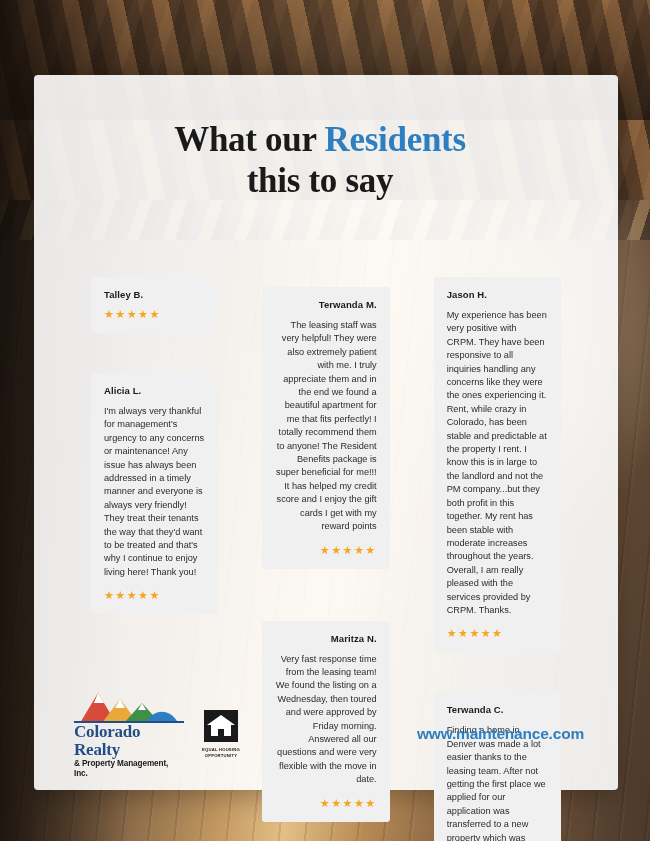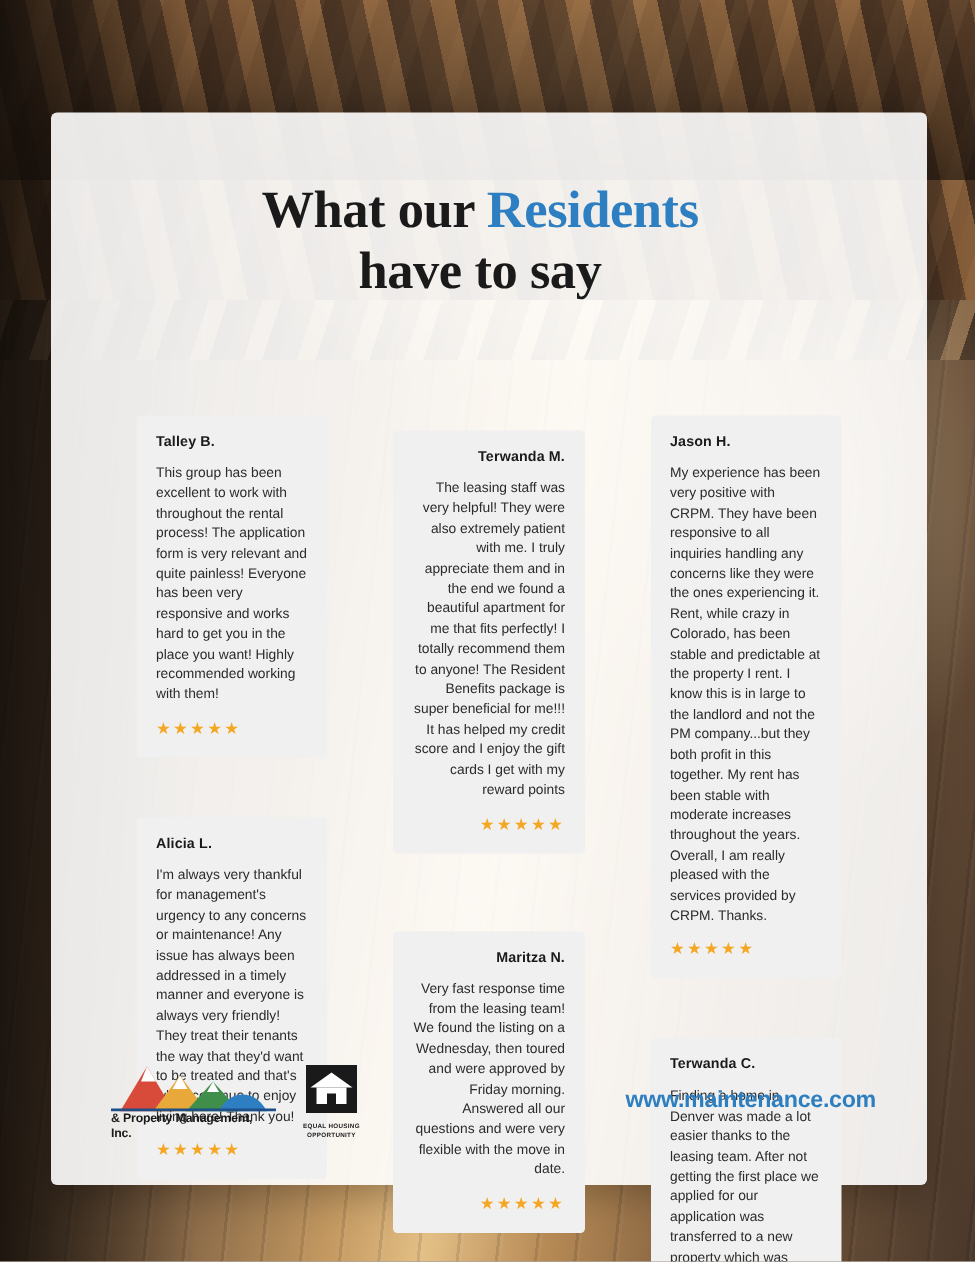--- a/index.html
+++ b/index.html
@@ -212,29 +212,28 @@
   <div class="bg-layer bg-glow-1"></div>
   <div class="bg-layer bg-glow-2"></div>
   <div class="bg-layer bg-floor"></div>
   <div class="bg-layer bg-dark-left"></div>
   <div class="bg-layer bg-dark-bottom"></div>
 
   <div id="card">
 
     <h1 class="heading">
       <span>What our </span><span class="accent">Residents</span><br>
-      <span>have to say</span>
+      <span>this to say</span>
     </h1>
 
     <div class="columns">
 
       <div class="col col-left">
         <div class="tcard">
           <p class="tname">Talley B.</p>
-          <p class="ttext">This group has been excellent to work with throughout the rental process! The application form is very relevant and quite painless! Everyone has been very responsive and works hard to get you in the place you want! Highly recommended working with them!</p>
           <div class="stars">★★★★★</div>
         </div>
         <div class="gap-1"></div>
         <div class="tcard">
           <p class="tname">Alicia L.</p>
           <p class="ttext">I'm always very thankful for management's urgency to any concerns or maintenance! Any issue has always been addressed in a timely manner and everyone is always very friendly! They treat their tenants the way that they'd want to be treated and that's why I continue to enjoy living here! Thank you!</p>
           <div class="stars">★★★★★</div>
         </div>
       </div>
 
@@ -275,20 +274,21 @@
           <svg class="mountains" width="110" height="34" viewBox="0 0 110 34">
             <polygon points="6,34 24,4 42,34" fill="#d84b3a"></polygon>
             <polygon points="24,4 30,14 20,14" fill="#ffffff"></polygon>
             <polygon points="28,34 46,10 64,34" fill="#e8a93a"></polygon>
             <polygon points="46,10 51,19 41,19" fill="#ffffff"></polygon>
             <polygon points="50,34 68,14 86,34" fill="#3f8f4a"></polygon>
             <polygon points="68,14 72,21 64,21" fill="#ffffff"></polygon>
             <path d="M72,34 C78,20 96,18 104,34 Z" fill="#2d7fc1"></path>
             <rect x="0" y="32" width="110" height="2" fill="#1f4f86"></rect>
           </svg>
+          <div class="logo-text-1">Colorado Realty</div>
           <div class="logo-text-2">&amp; Property Management, Inc.</div>
         </div>
 
         <div class="eho">
           <svg width="34" height="32" viewBox="0 0 34 32">
             <rect x="0" y="0" width="34" height="32" fill="#1a1a1a"></rect>
             <polygon points="17,5 31,15 3,15" fill="#ffffff"></polygon>
             <rect x="7" y="15" width="20" height="11" fill="#ffffff"></rect>
             <rect x="14" y="19" width="6" height="7" fill="#1a1a1a"></rect>
           </svg>

